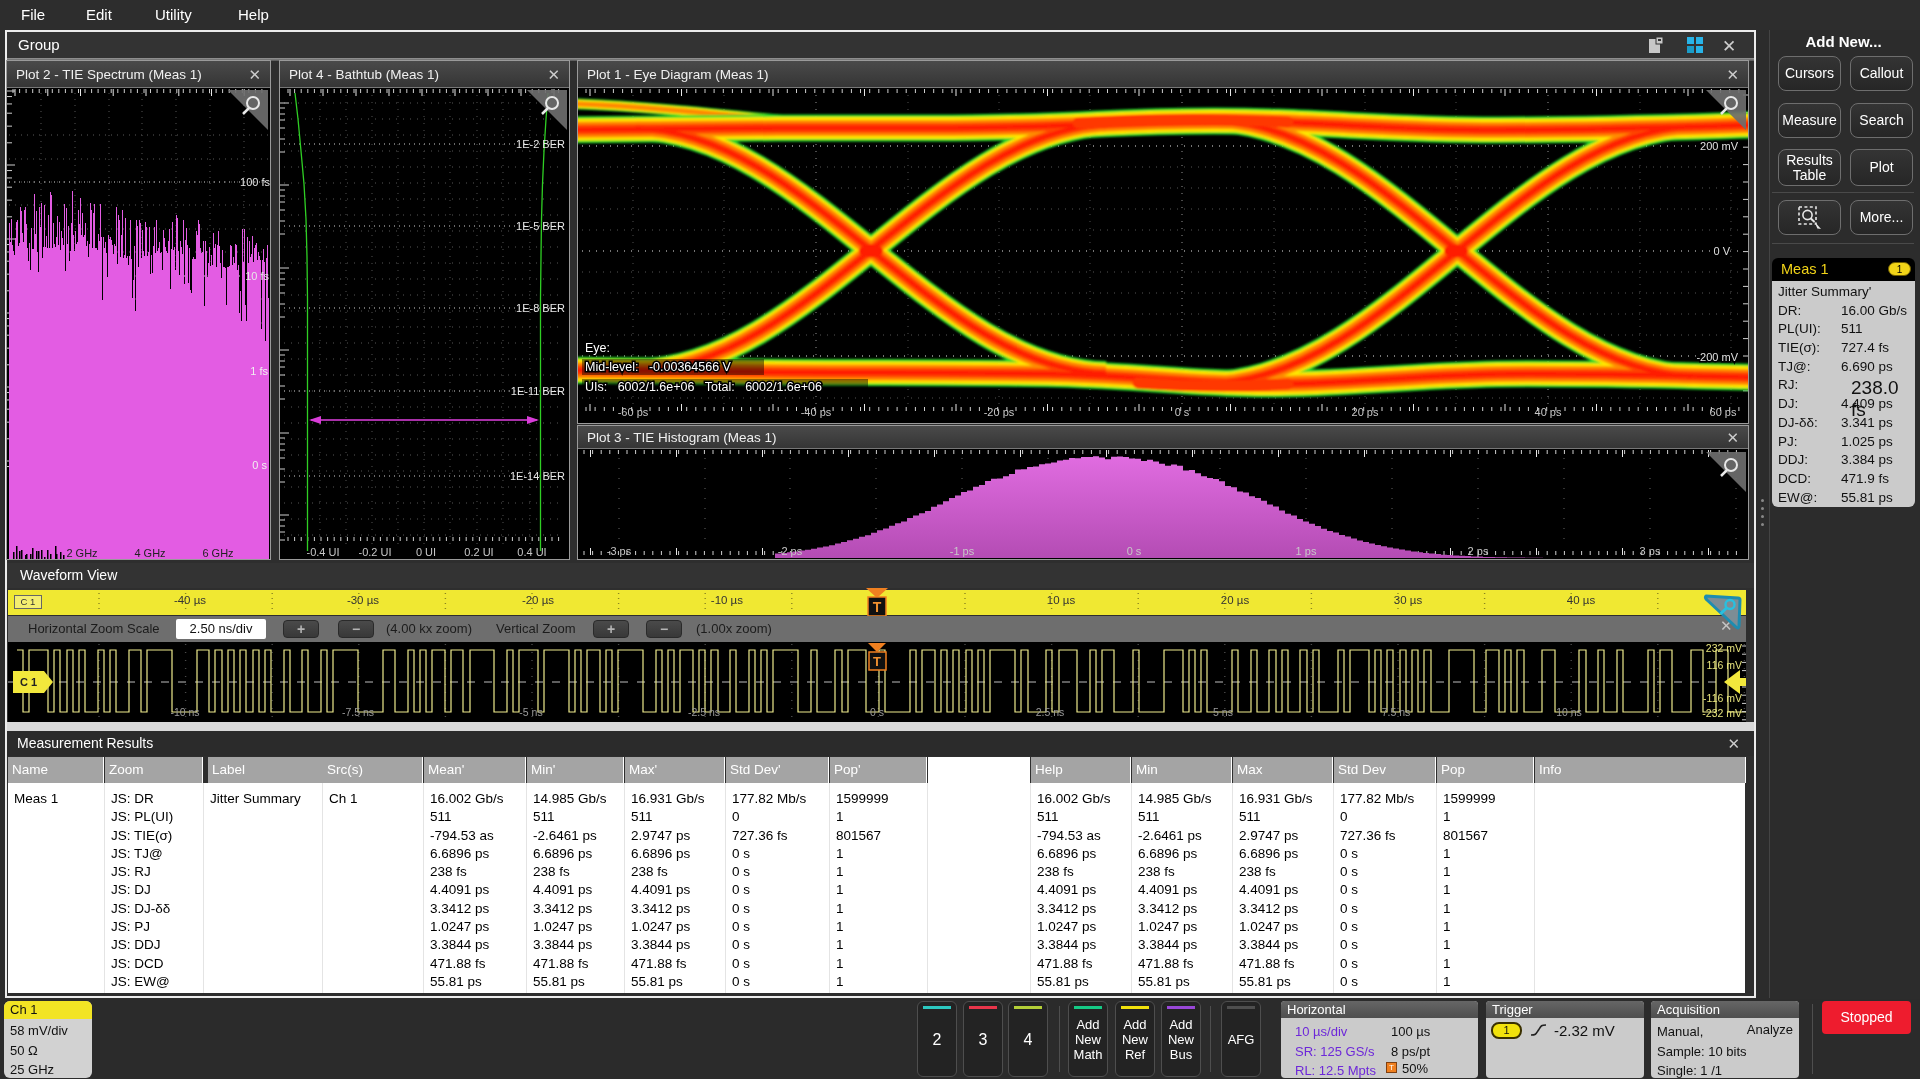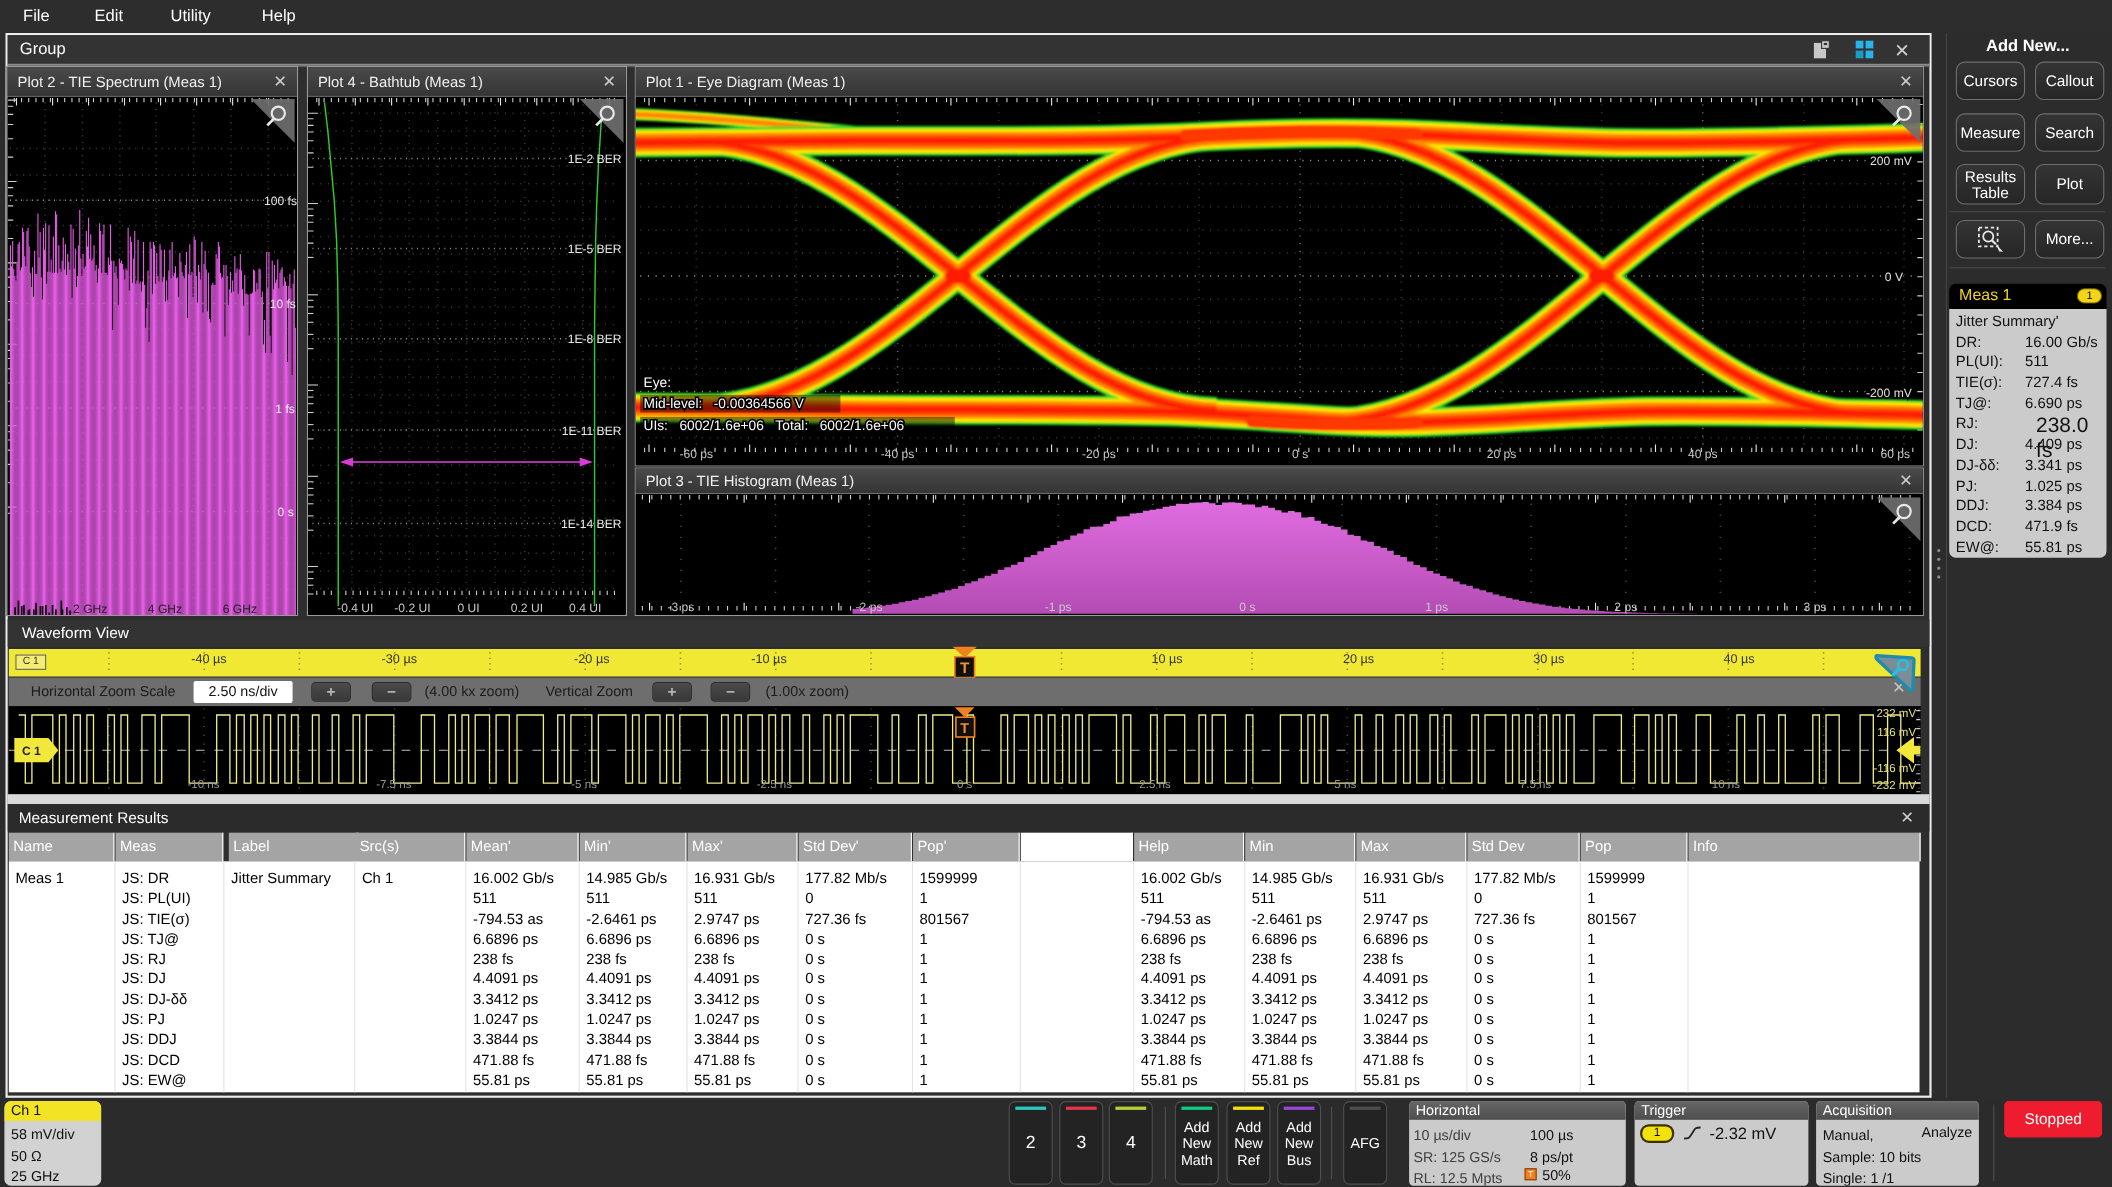--- a/index.html
+++ b/index.html
@@ -1387,21 +1387,21 @@
       <line x1="1303.4" y1="3" x2="1303.4" y2="22" stroke="#8a8520" stroke-width="1.4" stroke-dasharray="1 4"></line>
       <line x1="1390.0" y1="3" x2="1390.0" y2="22" stroke="#8a8520" stroke-width="1.4" stroke-dasharray="1 4"></line>
       <line x1="1476.6" y1="3" x2="1476.6" y2="22" stroke="#8a8520" stroke-width="1.4" stroke-dasharray="1 4"></line>
       <line x1="1563.2" y1="3" x2="1563.2" y2="22" stroke="#8a8520" stroke-width="1.4" stroke-dasharray="1 4"></line>
       <line x1="1649.8" y1="3" x2="1649.8" y2="22" stroke="#8a8520" stroke-width="1.4" stroke-dasharray="1 4"></line>
     </svg>
     <div style="position:absolute;left:6px;top:5px;width:28px;height:14px;border:1px solid #666;background:#f4ee70;color:#333;font-size:9.5px;line-height:12px;text-align:center">C 1</div>
     <div style="position:absolute;left:152px;top:4px;width:60px;text-align:center;color:#333;font-size:11.5px">-40 µs</div>
     <div style="position:absolute;left:325px;top:4px;width:60px;text-align:center;color:#333;font-size:11.5px">-30 µs</div>
     <div style="position:absolute;left:500px;top:4px;width:60px;text-align:center;color:#333;font-size:11.5px">-20 µs</div>
-    <div style="position:absolute;left:675px;top:4px;width:60px;text-align:left;color:#333;font-size:11.5px">-10 µs</div>
+    <div style="position:absolute;left:675px;top:4px;width:60px;text-align:right;color:#333;font-size:11.5px">-10 µs</div>
     <div style="position:absolute;left:1023px;top:4px;width:60px;text-align:center;color:#333;font-size:11.5px">10 µs</div>
     <div style="position:absolute;left:1197px;top:4px;width:60px;text-align:center;color:#333;font-size:11.5px">20 µs</div>
     <div style="position:absolute;left:1370px;top:4px;width:60px;text-align:center;color:#333;font-size:11.5px">30 µs</div>
     <div style="position:absolute;left:1543px;top:4px;width:60px;text-align:center;color:#333;font-size:11.5px">40 µs</div>
   </div>
 <svg width="26" height="30" viewBox="0 0 26 30" style="position:absolute;left:864px;top:587px">
     <path d="M2,1 L24,1 L13,11 Z" fill="#f08020"></path>
     <rect x="4" y="10" width="18" height="19" fill="#101010" stroke="#f08020" stroke-width="1.5"></rect>
     <text x="13" y="25" fill="#f09030" font-size="14" font-weight="bold" text-anchor="middle" font-family="Liberation Sans, sans-serif">T</text>
   </svg>
@@ -1472,21 +1472,21 @@
     <rect x="1730" y="36" width="8" height="8" fill="#f2e83c"></rect>
     <path d="M860,1 L878,1 L869,10 Z" fill="#f08020"></path>
     <rect x="861" y="10" width="17" height="18" fill="#101010" stroke="#f08020" stroke-width="1.5"></rect>
     <text x="869" y="24" fill="#f09030" font-size="13" font-weight="bold" text-anchor="middle" font-family="Liberation Sans, sans-serif">T</text>
     <path d="M5,29 L36,29 L45,40 L36,51 L5,51 Z" fill="#f2e83c"></path>
     <text x="12" y="44" fill="#222" font-size="11" font-weight="bold" font-family="Liberation Sans, sans-serif">C 1</text>
   </svg>
 <div style="position:absolute;left:7px;top:722px;width:1747px;height:9px;background:#d9d9d9"></div>
 <div style="position:absolute;left:7px;top:731px;width:1747px;height:25px;background:#2b2b2b;color:#fff;font-size:14px;line-height:25px;padding-left:10px">Measurement Results<span style="position:absolute;right:14px;top:0;color:#ccc;font-size:15px">✕</span></div>
 <div style="position:absolute;left:8px;top:757px;width:96px;height:26px;background:#a4a4a4;border-right:1px solid #fff;color:#fff;font-size:13.5px;line-height:26px;padding-left:4px;box-sizing:border-box">Name</div>
-<div style="position:absolute;left:105px;top:757px;width:98px;height:26px;background:#a4a4a4;border-right:1px solid #fff;color:#fff;font-size:13.5px;line-height:26px;padding-left:4px;box-sizing:border-box">Meas</div>
+<div style="position:absolute;left:105px;top:757px;width:98px;height:26px;background:#a4a4a4;border-right:1px solid #fff;color:#fff;font-size:13.5px;line-height:26px;padding-left:4px;box-sizing:border-box">Zoom</div>
 <div style="position:absolute;left:208px;top:757px;width:118px;height:26px;background:#a4a4a4;border-right:1px solid #fff;color:#fff;font-size:13.5px;line-height:26px;padding-left:4px;box-sizing:border-box">Label</div>
 <div style="position:absolute;left:323px;top:757px;width:100px;height:26px;background:#a4a4a4;border-right:1px solid #fff;color:#fff;font-size:13.5px;line-height:26px;padding-left:4px;box-sizing:border-box">Src(s)</div>
 <div style="position:absolute;left:424px;top:757px;width:102px;height:26px;background:#a4a4a4;border-right:1px solid #fff;color:#fff;font-size:13.5px;line-height:26px;padding-left:4px;box-sizing:border-box">Mean'</div>
 <div style="position:absolute;left:527px;top:757px;width:97px;height:26px;background:#a4a4a4;border-right:1px solid #fff;color:#fff;font-size:13.5px;line-height:26px;padding-left:4px;box-sizing:border-box">Min'</div>
 <div style="position:absolute;left:625px;top:757px;width:100px;height:26px;background:#a4a4a4;border-right:1px solid #fff;color:#fff;font-size:13.5px;line-height:26px;padding-left:4px;box-sizing:border-box">Max'</div>
 <div style="position:absolute;left:726px;top:757px;width:103px;height:26px;background:#a4a4a4;border-right:1px solid #fff;color:#fff;font-size:13.5px;line-height:26px;padding-left:4px;box-sizing:border-box">Std Dev'</div>
 <div style="position:absolute;left:830px;top:757px;width:97px;height:26px;background:#a4a4a4;border-right:1px solid #fff;color:#fff;font-size:13.5px;line-height:26px;padding-left:4px;box-sizing:border-box">Pop'</div>
 <div style="position:absolute;left:928px;top:757px;width:102px;height:26px;background:#fff;border-right:1px solid #fff;color:#fff;font-size:13.5px;line-height:26px;padding-left:4px;box-sizing:border-box"></div>
 <div style="position:absolute;left:1031px;top:757px;width:100px;height:26px;background:#a4a4a4;border-right:1px solid #fff;color:#fff;font-size:13.5px;line-height:26px;padding-left:4px;box-sizing:border-box">Help</div>
 <div style="position:absolute;left:1132px;top:757px;width:100px;height:26px;background:#a4a4a4;border-right:1px solid #fff;color:#fff;font-size:13.5px;line-height:26px;padding-left:4px;box-sizing:border-box">Min</div>
@@ -1604,21 +1604,21 @@
     <div style="margin:4px auto 0;width:28px;height:3px;background:#9948d8"></div>
     <div style="position:absolute;left:0;top:0;width:100%;height:100%;display:flex;align-items:center;justify-content:center;color:#fff;font-size:13px;text-align:center;line-height:15px">Add<br>New<br>Bus</div>
   </div>
 <div style="position:absolute;left:1210px;top:1006px;width:1px;height:66px;background:#4e4e4e"></div>
 <div style="position:absolute;left:1221px;top:1001px;width:40px;height:76px;background:#232323;border:1px solid #4e4e4e;border-radius:6px;box-sizing:border-box">
     <div style="margin:4px auto 0;width:28px;height:3px;background:#4e4e4e"></div>
     <div style="position:absolute;left:0;top:0;width:100%;height:100%;display:flex;align-items:center;justify-content:center;color:#fff;font-size:13px;text-align:center;line-height:15px">AFG</div>
   </div>
 <div style="position:absolute;left:1281px;top:1001px;width:197px;height:77px;background:#cbcbcb;border-radius:4px;overflow:hidden">
     <div style="height:17px;background:linear-gradient(#666,#4e4e4e);color:#fff;font-size:13px;line-height:17px;padding-left:6px">Horizontal</div>
-    <div style="position:absolute;left:4px;top:21px;color:#404040;font-size:13px;line-height:19.5px">10 µs/div<br>SR: 125 GS/s<br>RL: 12.5 Mpts</div>
+    <div style="position:absolute;left:14px;top:21px;color:#6d28d9;font-size:13px;line-height:19.5px">10 µs/div<br>SR: 125 GS/s<br>RL: 12.5 Mpts</div>
     <div style="position:absolute;left:110px;top:21px;color:#111;font-size:13px;line-height:19.5px">100 µs<br>8 ps/pt</div>
     <div style="position:absolute;left:105px;top:61px;width:11px;height:11px;background:#f08020;border:1px solid #804010;box-sizing:border-box;color:#fff;font-size:8px;line-height:9px;text-align:center">T</div>
     <div style="position:absolute;left:121px;top:60px;color:#111;font-size:13px">50%</div>
   </div>
 <div style="position:absolute;left:1486px;top:1001px;width:158px;height:77px;background:#cbcbcb;border-radius:4px;overflow:hidden">
     <div style="height:17px;background:linear-gradient(#666,#4e4e4e);color:#fff;font-size:13px;line-height:17px;padding-left:6px">Trigger</div>
     <div style="position:absolute;left:5px;top:21px;width:31px;height:17px;background:#f2e20c;border:2px solid #3a3000;border-radius:8px;box-sizing:border-box;color:#111;font-size:11px;line-height:13px;text-align:center">1</div>
     <svg width="17" height="14" viewBox="0 0 17 14" style="position:absolute;left:44px;top:22px">
       <path d="M1,12 C6,12 6,11 8.5,7 C11,3 11,2 16,2" fill="none" stroke="#222" stroke-width="1.6"></path>
     </svg>

